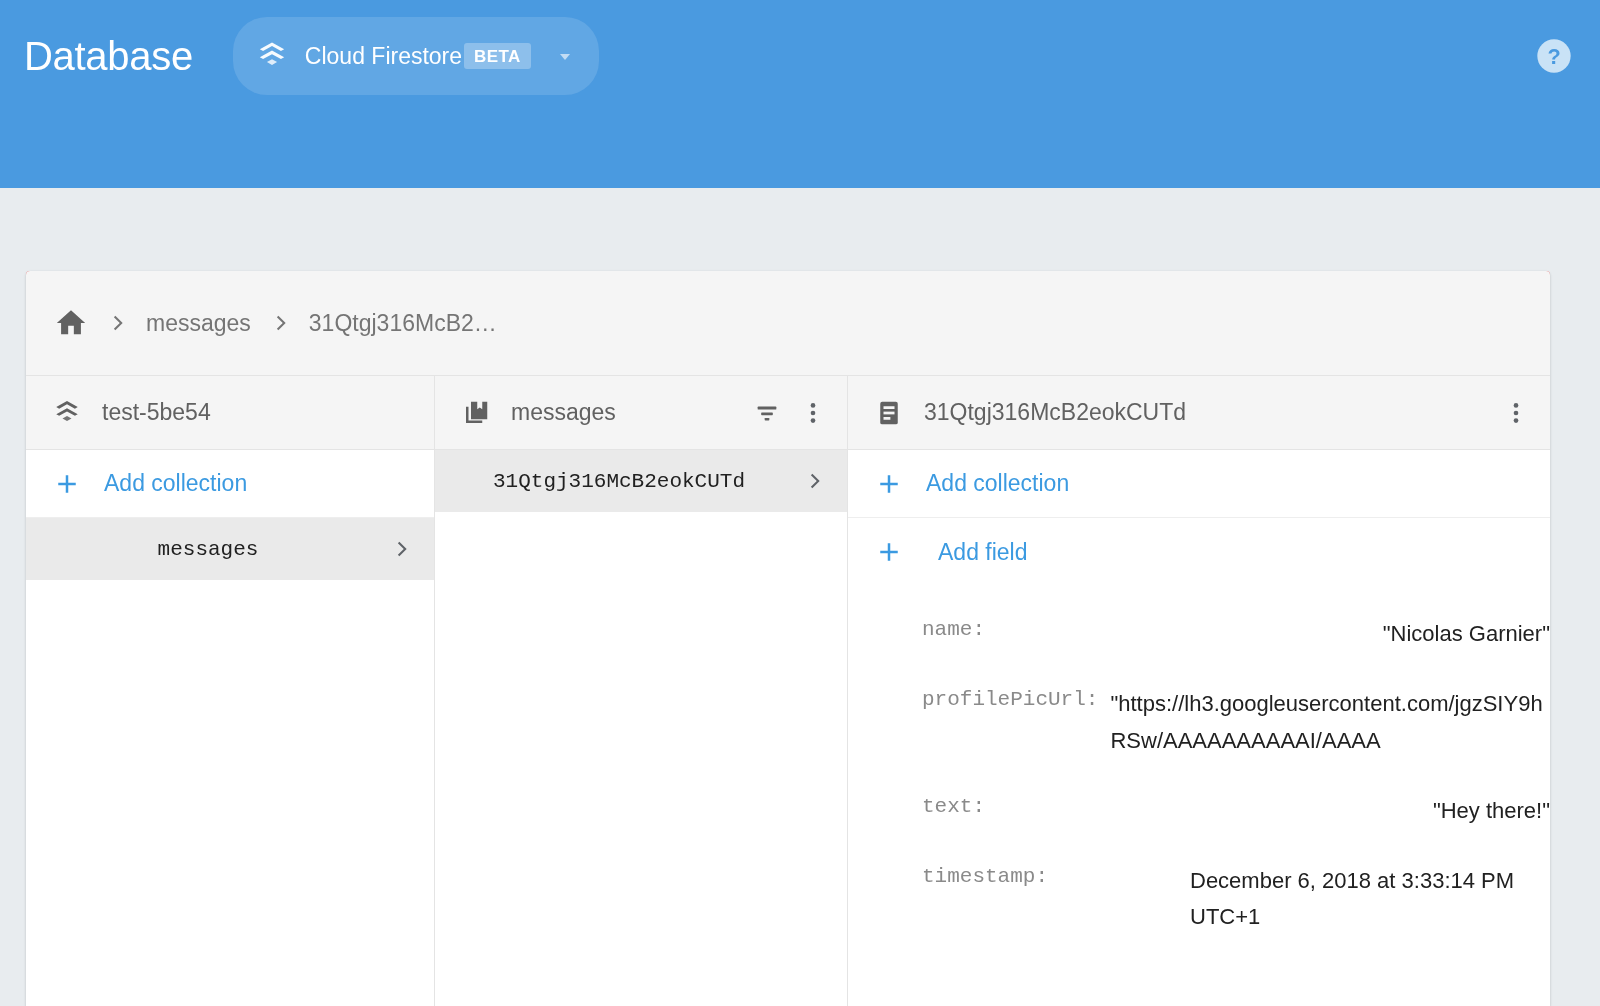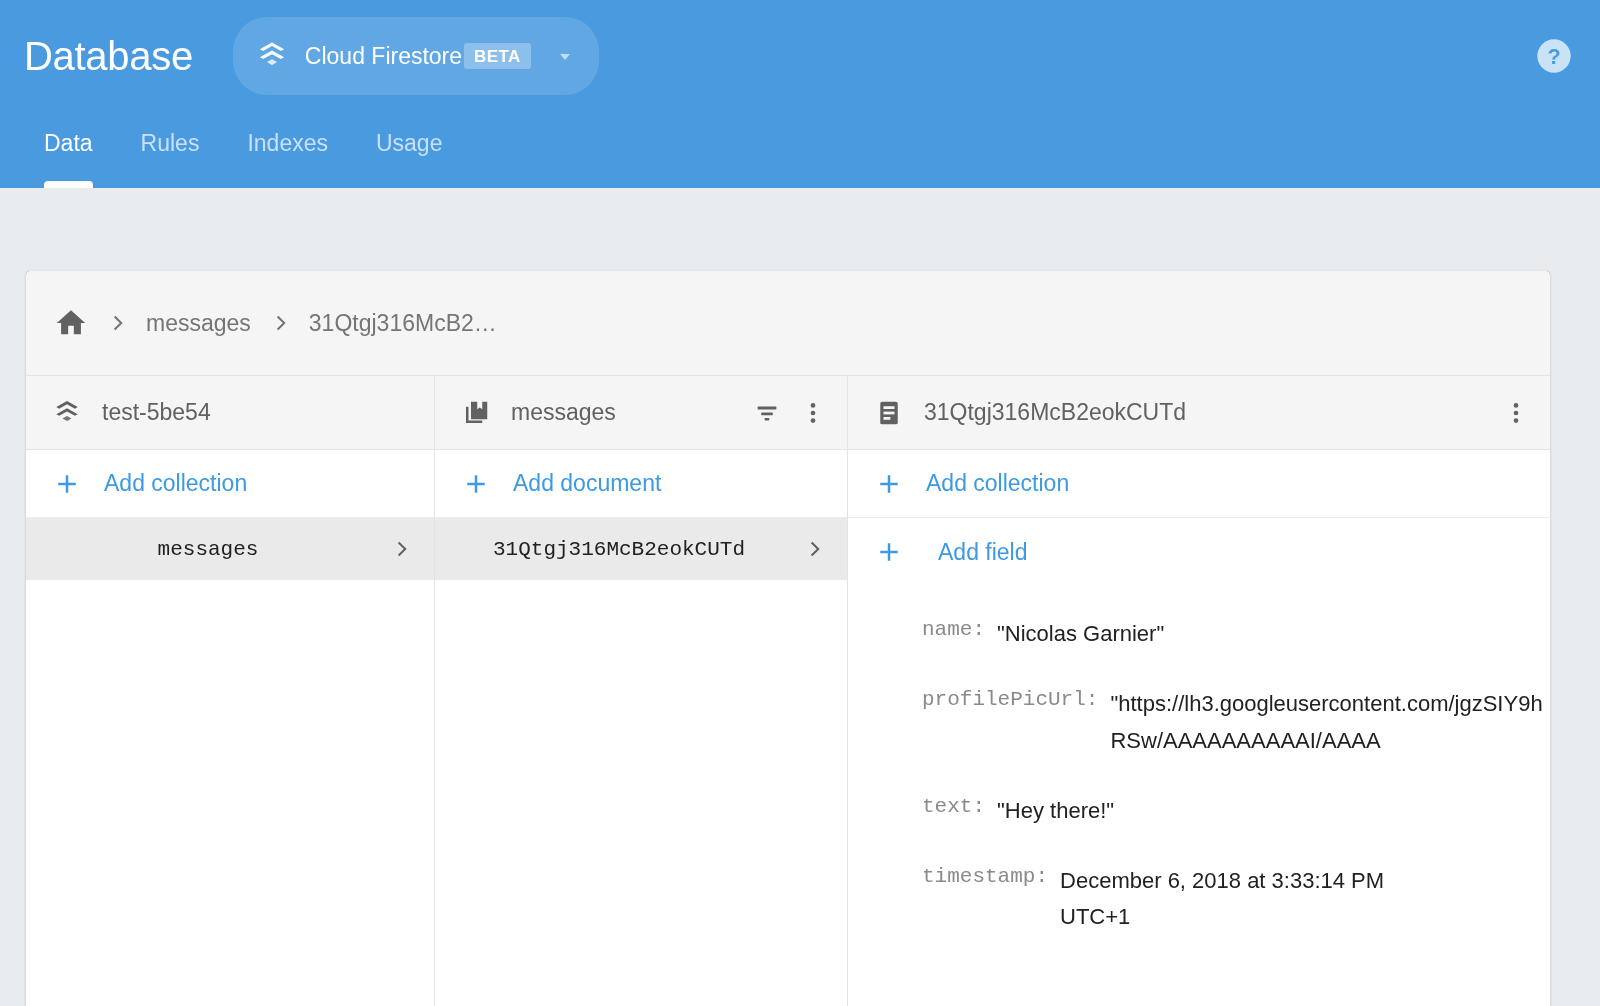--- a/index.html
+++ b/index.html
@@ -172,20 +172,21 @@
     white-space: nowrap; overflow: hidden; text-overflow: ellipsis; }
   .row-chevron { width: 22px; height: 22px; flex: none; }
 
   
   .fields { padding: 30px 0 0 0; }
   .field {
     display: flex;
     padding: 0 0 0 74px;
     margin-bottom: 34px;
     align-items: flex-start;
+    justify-content: space-between;
   }
   .field-key {
     font-family: "Liberation Mono", "DejaVu Sans Mono", monospace;
     font-size: 21px;
     color: #8a8a8a;
     white-space: nowrap;
     padding-top: 2px;
     flex: none;
   }
   .field-val {
@@ -225,34 +226,20 @@
     </div>
   </div>
 
   <div class="help-btn">
     <svg viewBox="0 0 24 24" width="40" height="40">
       <circle cx="12" cy="12" r="10" fill="#c9e2f6"></circle>
       <text x="12" y="17" text-anchor="middle" font-size="13" font-weight="bold" font-family="Liberation Sans, sans-serif" fill="#4a9ae0">?</text>
     </svg>
   </div>
 
-  <div class="tabs">
-    <div class="tab active">
-      <span>Data</span>
-    </div>
-    <div class="tab">
-      <span>Rules</span>
-    </div>
-    <div class="tab">
-      <span>Indexes</span>
-    </div>
-    <div class="tab">
-      <span>Usage</span>
-    </div>
-  </div>
 </div>
 
 <div class="card">
 
   <div class="breadcrumb">
     <span class="crumb-home">
       <svg viewBox="0 0 24 24" width="34" height="34">
           <path d="M10 20v-6h4v6h5v-8h3L12 3 2 12h3v8z" fill="#616161"></path>
         </svg>
     </span>
@@ -323,28 +310,20 @@
           <span class="icon-btn">
             <svg viewBox="0 0 24 24" width="28" height="28">
               <circle cx="12" cy="5.5" r="2" fill="#5f6368"></circle>
               <circle cx="12" cy="12" r="2" fill="#5f6368"></circle>
               <circle cx="12" cy="18.5" r="2" fill="#5f6368"></circle>
             </svg>
           </span>
         </span>
       </div>
 
-      <div class="add-row">
-        <span class="plus">
-          <svg viewBox="0 0 24 24" width="30" height="30">
-              <path d="M19 13h-6v6h-2v-6H5v-2h6V5h2v6h6z" fill="#3b9ae1"></path>
-            </svg>
-        </span>
-        <span class="add-label">Add document</span>
-      </div>
 
       <div class="list-row selected">
         <span class="row-label">31Qtgj316McB2eokCUTd</span>
         <span class="row-chevron">
           <svg viewBox="0 0 24 24" width="22" height="22">
               <path d="M8.6 5.6 15 12l-6.4 6.4 1.6 1.6 8-8-8-8z" fill="#5f6368"></path>
             </svg>
         </span>
       </div>
     </div>

